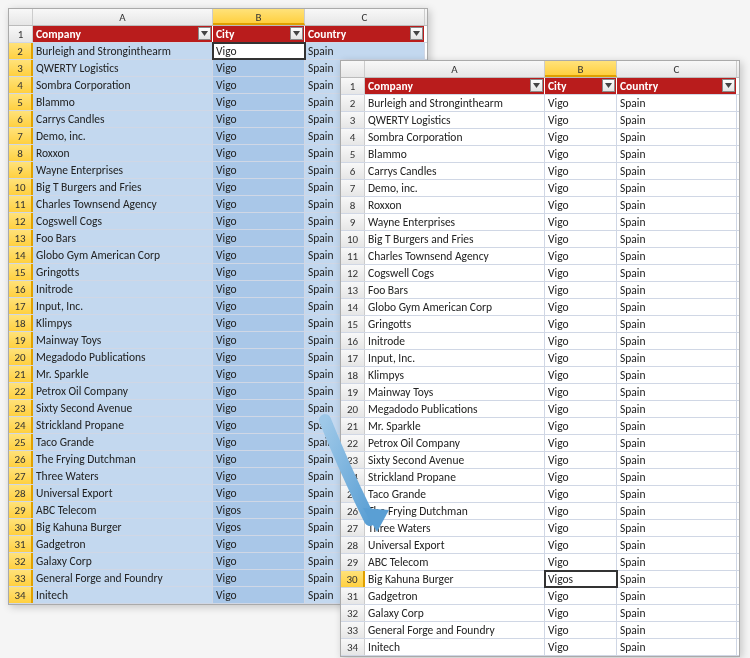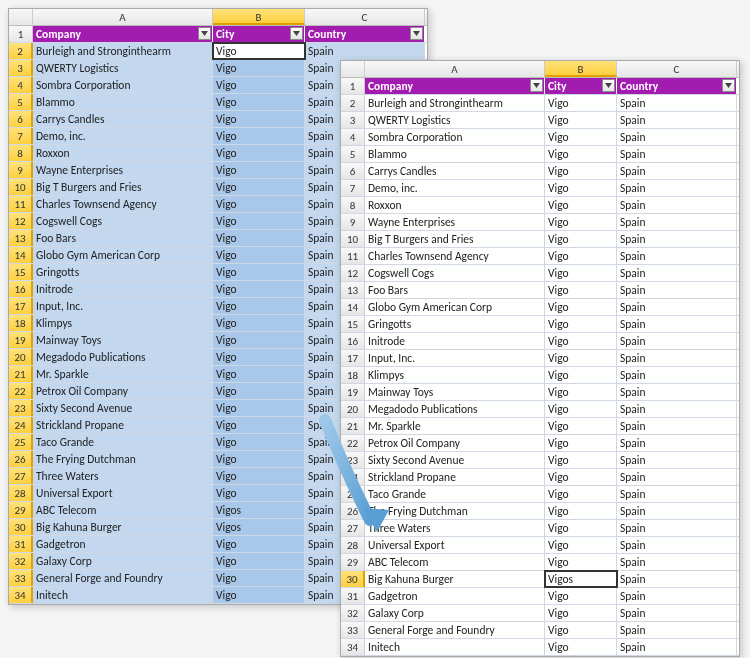--- a/index.html
+++ b/index.html
@@ -89,21 +89,21 @@
     color: #222;
   }
   .sheet-left .cell.a { width: 180px; }
   .sheet-left .cell.b { width: 92px; }
   .sheet-left .cell.c { width: 120px; }
   .sheet-right .cell.a { width: 180px; }
   .sheet-right .cell.b { width: 72px; }
   .sheet-right .cell.c { width: 120px; }
 
   .hdr-row .cell {
-    background: #a21caf;
+    background: #b91c1c;
     color: #fff;
     font-weight: 600;
     border-right: 1px solid #fff;
     position: relative;
   }
   .filter-btn {
     position: absolute;
     right: 1px;
     top: 1px;
     width: 13px;

